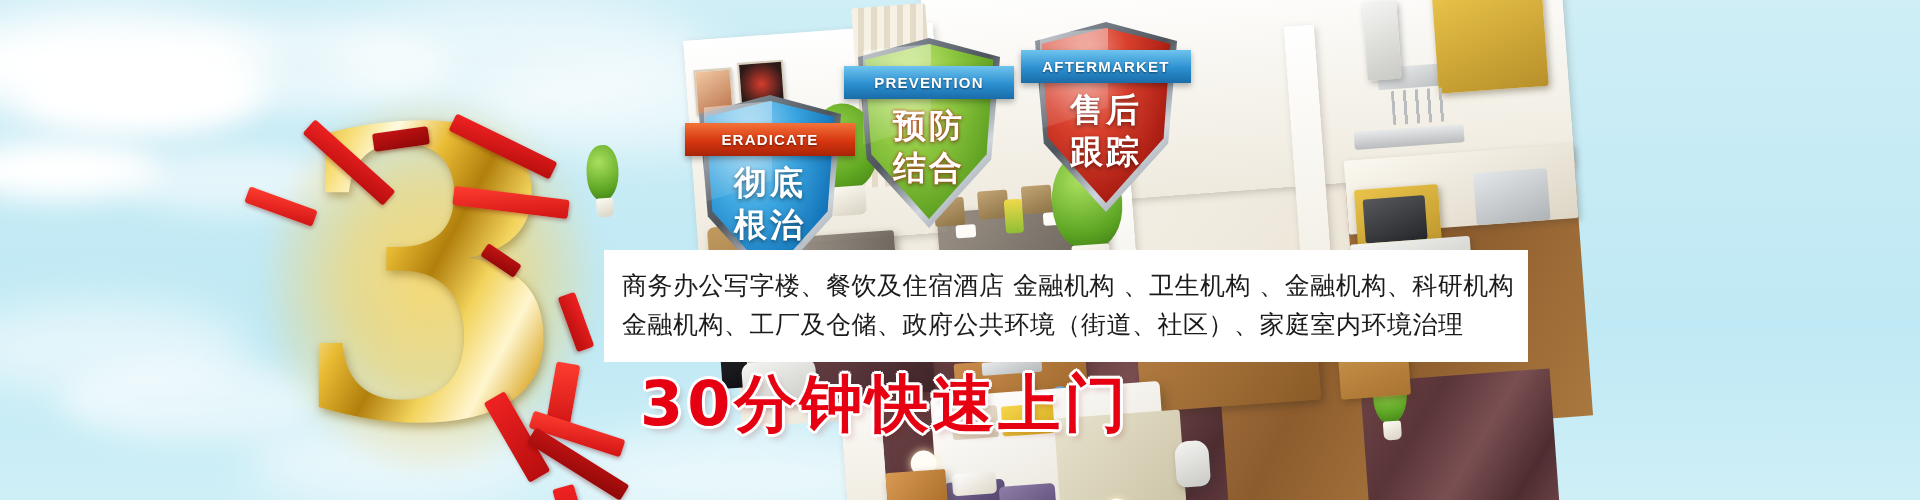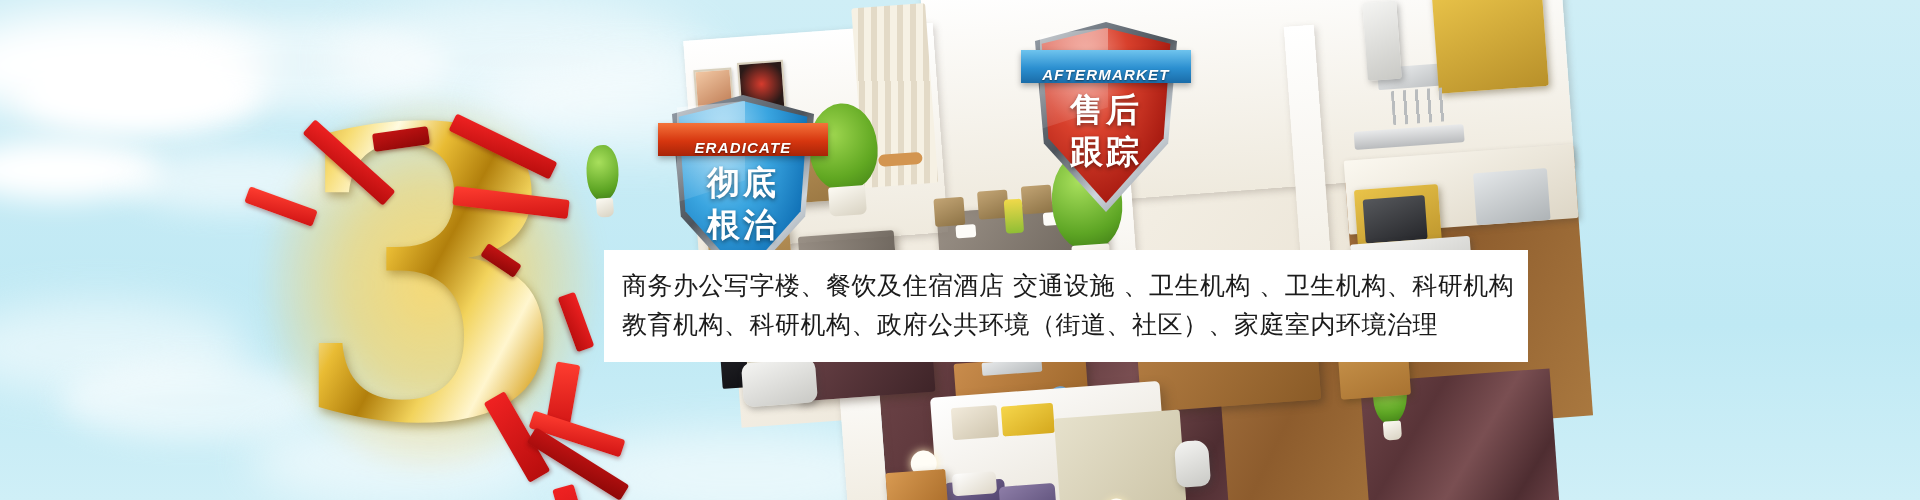--- a/index.html
+++ b/index.html
@@ -122,23 +122,22 @@
       radial-gradient(ellipse at 36% 22%,#cdeb7e 0%,#8cc63f 38%,#5ea121 72%,#3d7513 100%);}
   .shield.red .inner{background:
       radial-gradient(ellipse at 36% 22%,#f29a8c 0%,#d8402c 35%,#a81b11 72%,#751008 100%);}
   .shield .gloss{
       position:absolute;left:8px;top:6px;width:46%;height:58%;
       background:linear-gradient(160deg,rgba(255,255,255,.45),rgba(255,255,255,0));
       clip-path:polygon(0 6%,100% 0,100% 72%,0 92%);
   }
   .banner-strip{
       position:absolute;left:-11px;width:170px;height:33px;
-      display:flex;align-items:flex-end;justify-content:center;
+      display:flex;align-items:center;justify-content:center;
       box-shadow:0 3px 6px rgba(0,0,0,.3);
-      font-style:italic;
   }
   .banner-strip span{
       font-size:15px;font-weight:700;letter-spacing:1.2px;color:#fff;
       text-shadow:0 1px 2px rgba(0,0,0,.5);white-space:nowrap;
       font-family:"Liberation Sans",sans-serif;
   }
   .strip-orange{background:linear-gradient(180deg,#f4733a,#d6360f 55%,#a82408);}
   .strip-blue{background:linear-gradient(180deg,#6fc4ee,#2b8fd0 55%,#1a6ca8);}
   .shield .cn{
       position:absolute;left:0;right:0;text-align:center;color:#fff;
@@ -308,42 +307,53 @@
     <div class="ribbon dark" style="left:216px;top:158px;width:40px;height:15px;transform:rotate(34deg);"></div>
     <div class="ribbon" style="left:282px;top:218px;width:58px;height:18px;transform:rotate(70deg);"></div>
     <div class="ribbon lite" style="left:286px;top:268px;width:24px;height:64px;transform:rotate(10deg);"></div>
 
     <div class="ribbon" style="left:240px;top:296px;width:24px;height:92px;transform:rotate(-30deg);"></div>
     <div class="ribbon lite" style="left:264px;top:330px;width:96px;height:18px;transform:rotate(18deg);"></div>
     <div class="ribbon dark" style="left:258px;top:360px;width:110px;height:18px;transform:rotate(32deg);"></div>
     <div class="ribbon" style="left:300px;top:390px;width:22px;height:96px;transform:rotate(-16deg);"></div>
   </div>
 
-  <div class="shield blue" style="left:669px;top:95px;">
+  <div class="shield blue" style="left:696px;top:95px;">
     <div class="rim"></div>
     <div class="inner"></div>
     <div class="gloss"></div>
     <div class="banner-strip strip-orange" style="top:28px;">
       <span>ERADICATE</span>
     </div>
     <div class="cn" style="top:108px;">根治</div>
     <div class="cn" style="top:66px;">彻底</div>
   </div>
 
+  <div class="shield green" style="left:855px;top:38px;">
+    <div class="rim"></div>
+    <div class="inner"></div>
+    <div class="gloss"></div>
+    <div class="banner-strip strip-blue" style="top:28px;">
+      <span>PREVENTION</span>
+    </div>
+    <div class="cn" style="top:66px;">预防</div>
+    <div class="cn" style="top:108px;">结合</div>
+  </div>
 
   <div class="shield red" style="left:1032px;top:22px;">
     <div class="rim"></div>
     <div class="inner"></div>
     <div class="gloss"></div>
     <div class="banner-strip strip-blue" style="top:28px;">
       <span>AFTERMARKET</span>
     </div>
     <div class="cn" style="top:108px;">跟踪</div>
     <div class="cn" style="top:66px;">售后</div>
   </div>
 
   <div class="caption">
-    <p>商务办公写字楼、餐饮及住宿酒店 交通设施 、卫生机构 、卫生机构、科研机构</p>
-    <p>教育机构、科研机构、政府公共环境（街道、社区）、家庭室内环境治理</p>
-  </div>
-
+    <p>商务办公写字楼、餐饮及住宿酒店 金融机构 、卫生机构 、金融机构、科研机构</p>
+    <p>金融机构、工厂及仓储、政府公共环境（街道、社区）、家庭室内环境治理</p>
+  </div>
+
+  <div class="headline">30分钟快速上门</div>
 
 </div>
 
 </body></html>

